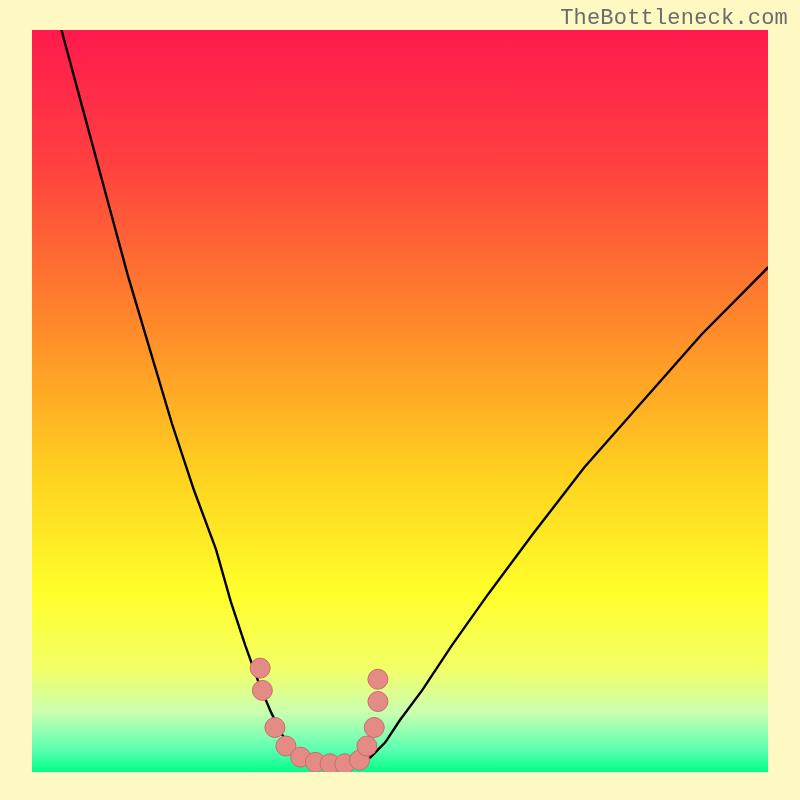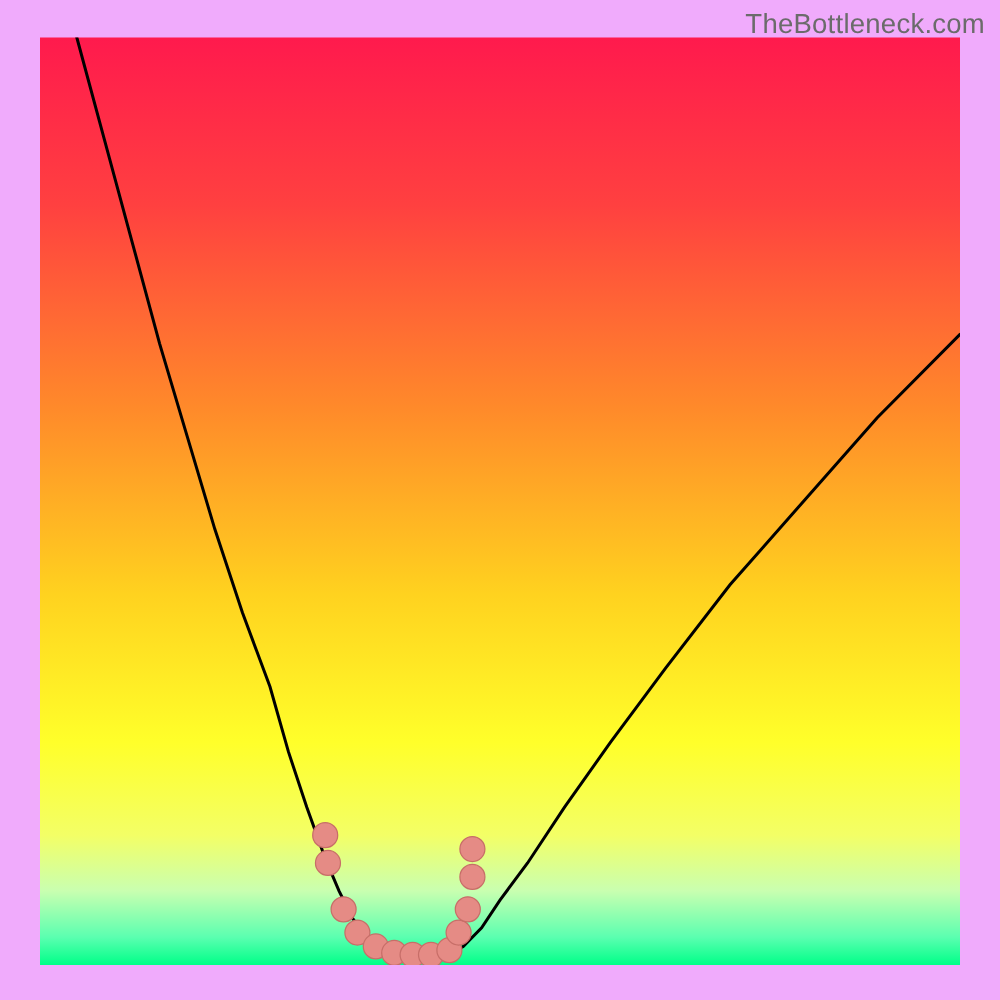--- a/index.html
+++ b/index.html
@@ -8,21 +8,22 @@
     width: 800px;
     height: 800px;
     background: #000;
     overflow: hidden;
     font-family: Arial, Helvetica, sans-serif;
   }
   .frame {
     position: absolute;
     left: 0; top: 0;
     width: 800px; height: 800px;
-    background: #f0abfc;
+    background: #fef9c3;
+    font-family: Liberation Mono, monospace;
   }
   .plot {
     position: absolute;
     left: 32px;
     top: 30px;
     width: 736px;
     height: 742px;
     
   }
   .watermark {

